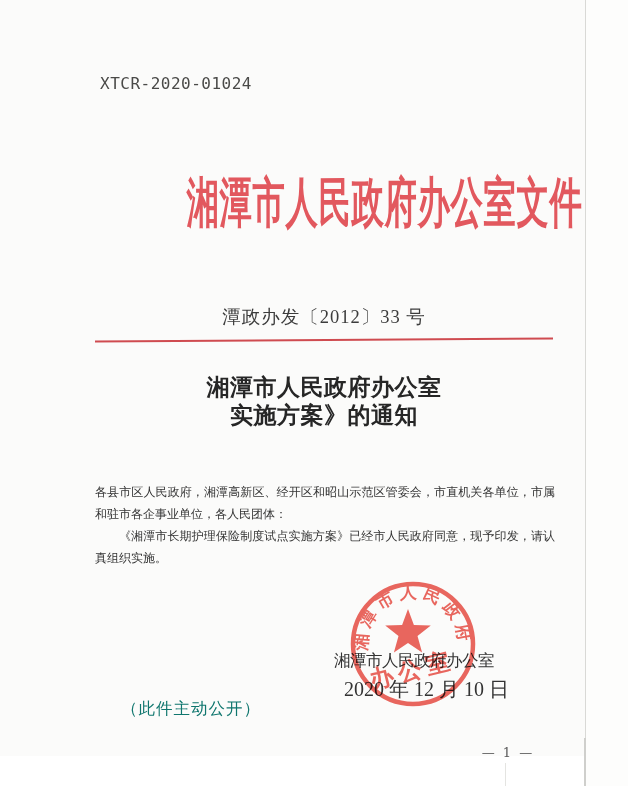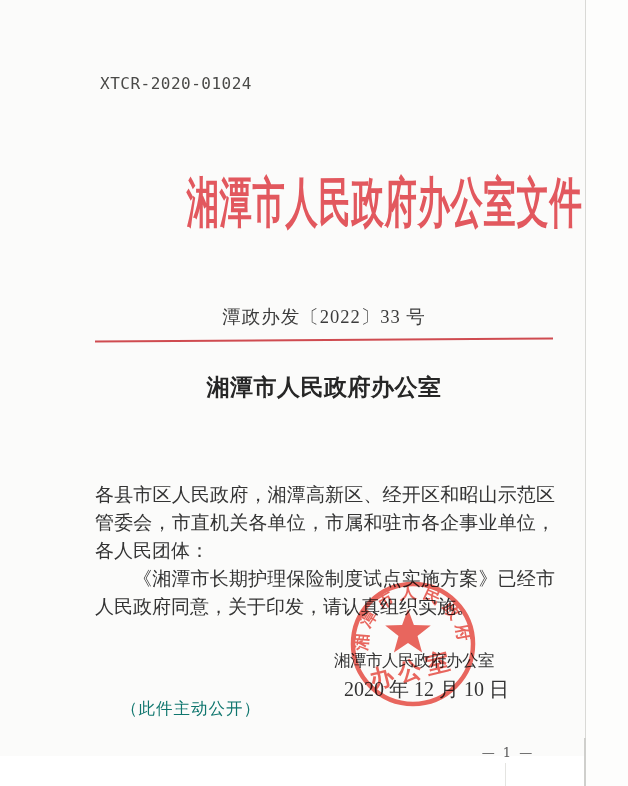--- a/index.html
+++ b/index.html
@@ -66,22 +66,22 @@
 
   .doc-title {
     position: absolute; left: -10px; top: 374px; width: 478px;
     text-align: center;
     font-size: 23px; font-weight: bold; color: #262626;
     line-height: 27.5px; letter-spacing: 0.5px;
   }
 
   .body-text {
     position: absolute; left: 0; top: 481px; width: 460px;
-    font-size: 19px; color: #343434;
-    line-height: 28px;
+    font-size: 12px; color: #343434;
+    line-height: 22px;
     text-align: justify;
   }
   .body-text p[data-name="paragraph-2"] { text-indent: 2em; }
 
   .sig-org {
     position: absolute; left: 333px; top: 650px; width: 162px;
     text-align: center; white-space: nowrap;
     font-size: 16.5px; color: #333; letter-spacing: -0.5px;
   }
   .sig-date {
@@ -115,31 +115,32 @@
 <body>
 
 <div class="paper" data-name="scanned-page">
 
   <div class="doc-code" data-name="archive-code">XTCR-2020-01024</div>
 
   <div class="content" data-name="document-content">
 
     <div class="red-header" data-name="letterhead-title">湘潭市人民政府办公室文件</div>
 
-    <div class="doc-number" data-name="document-number">潭政办发〔2022〕33 号</div>
+    <div class="doc-number" data-name="document-number">潭政办发〔2012〕33 号</div>
 
     <div class="red-rule" data-name="red-divider-line"></div>
 
     <div class="doc-title" data-name="notice-title">
       <div data-name="notice-title-line-1">湘潭市人民政府办公室</div>
+      <div data-name="notice-title-line-3">实施方案》的通知</div>
     </div>
 
     <div class="body-text" data-name="notice-body">
       <p data-name="paragraph-1">各县市区人民政府，湘潭高新区、经开区和昭山示范区管委会，市直机关各单位，市属和驻市各企事业单位，各人民团体：</p>
-      <p data-name="paragraph-2">《湘潭市长期护理保险制度试点实施方案》已经市人民政府同意，关于印发，请认真组织实施。</p>
+      <p data-name="paragraph-2">《湘潭市长期护理保险制度试点实施方案》已经市人民政府同意，现予印发，请认真组织实施。</p>
     </div>
 
   </div>
 
   <div class="sig-org" data-name="signature-organization">湘潭市人民政府办公室</div>
   <div class="sig-date" data-name="signature-date">2020 年 12 月 10 日</div>
 
   <svg class="seal" data-name="official-seal" viewBox="0 0 140 140" xmlns="http://www.w3.org/2000/svg">
     <circle data-name="seal-ring" cx="70" cy="70" r="60" fill="none" stroke="#e8473d" stroke-width="4.5"></circle>
     <polygon data-name="seal-star-icon" fill="#e8473d" points="65,35 70.9,50.9 87.8,51.6 74.5,62.1 79.1,78.4 65,69 50.9,78.4 55.5,62.1 42.2,51.6 59.1,50.9"></polygon>

